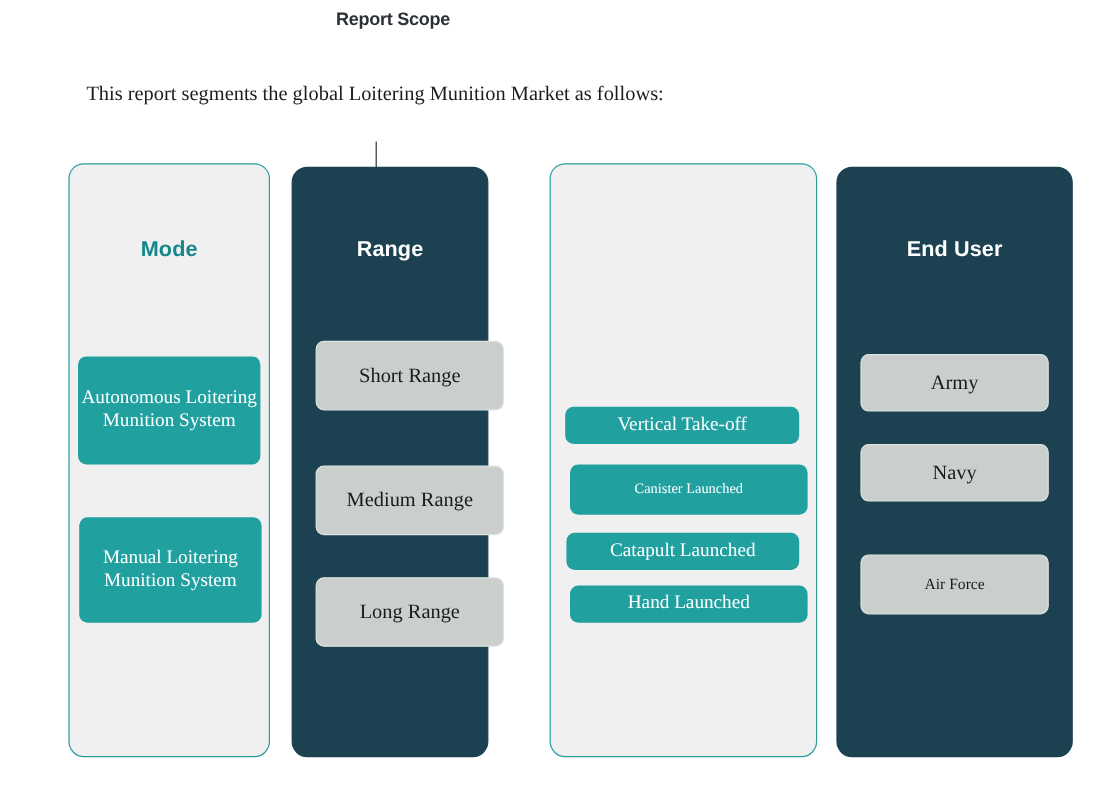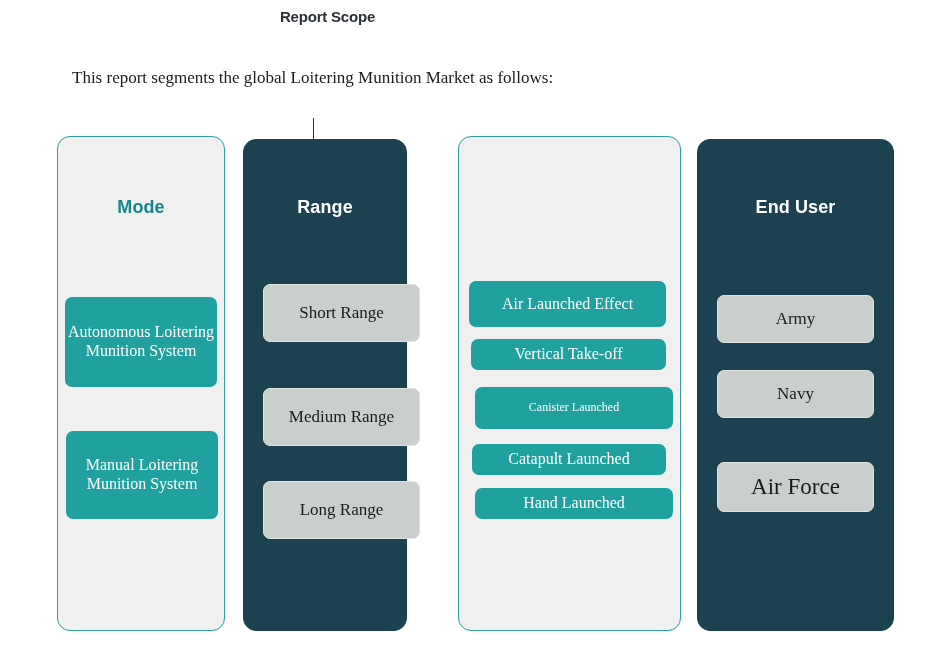--- a/index.html
+++ b/index.html
@@ -111,25 +111,24 @@
 </div>
 
 <div class="column dark" style="left:243px; top:139px; width:164px; height:492px;">
   <div class="col-title white" style="top:57px;">Range</div>
   <div class="chip gray" style="left:19px; top:144px; width:157px; height:58px; font-size:17px;">Short Range</div>
   <div class="chip gray" style="left:19px; top:248px; width:157px; height:58px; font-size:17px;">Medium Range</div>
   <div class="chip gray" style="left:19px; top:341px; width:157px; height:58px; font-size:17px;">Long Range</div>
 </div>
 
 <div class="column light" style="left:458px; top:136px; width:223px; height:495px;">
-  <div class="chip teal" style="left:10px; top:144px; width:197px; height:46px; font-size:16px;">Air Launched Effect</div>
   <div class="chip teal" style="left:12px; top:202px; width:195px; height:31px; font-size:16px;">Vertical Take-off</div>
   <div class="chip teal" style="left:16px; top:250px; width:198px; height:42px; font-size:12px;">Canister Launched</div>
   <div class="chip teal" style="left:13px; top:307px; width:194px; height:31px; font-size:16px;">Catapult Launched</div>
   <div class="chip teal" style="left:16px; top:351px; width:198px; height:31px; font-size:16px;">Hand Launched</div>
 </div>
 
 <div class="column dark" style="left:697px; top:139px; width:197px; height:492px;">
   <div class="col-title white" style="top:57px;">End User</div>
   <div class="chip gray" style="left:19px; top:155px; width:157px; height:48px; font-size:17px;">Army</div>
   <div class="chip gray" style="left:19px; top:230px; width:157px; height:48px; font-size:17px;">Navy</div>
-  <div class="chip gray" style="left:19px; top:322px; width:157px; height:50px; font-size:23px;text-align:center;">Air Force</div>
+  <div class="chip gray" style="left:19px; top:322px; width:157px; height:50px; font-size:13px;text-align:center;">Air Force</div>
 </div>
 
 </body></html>

